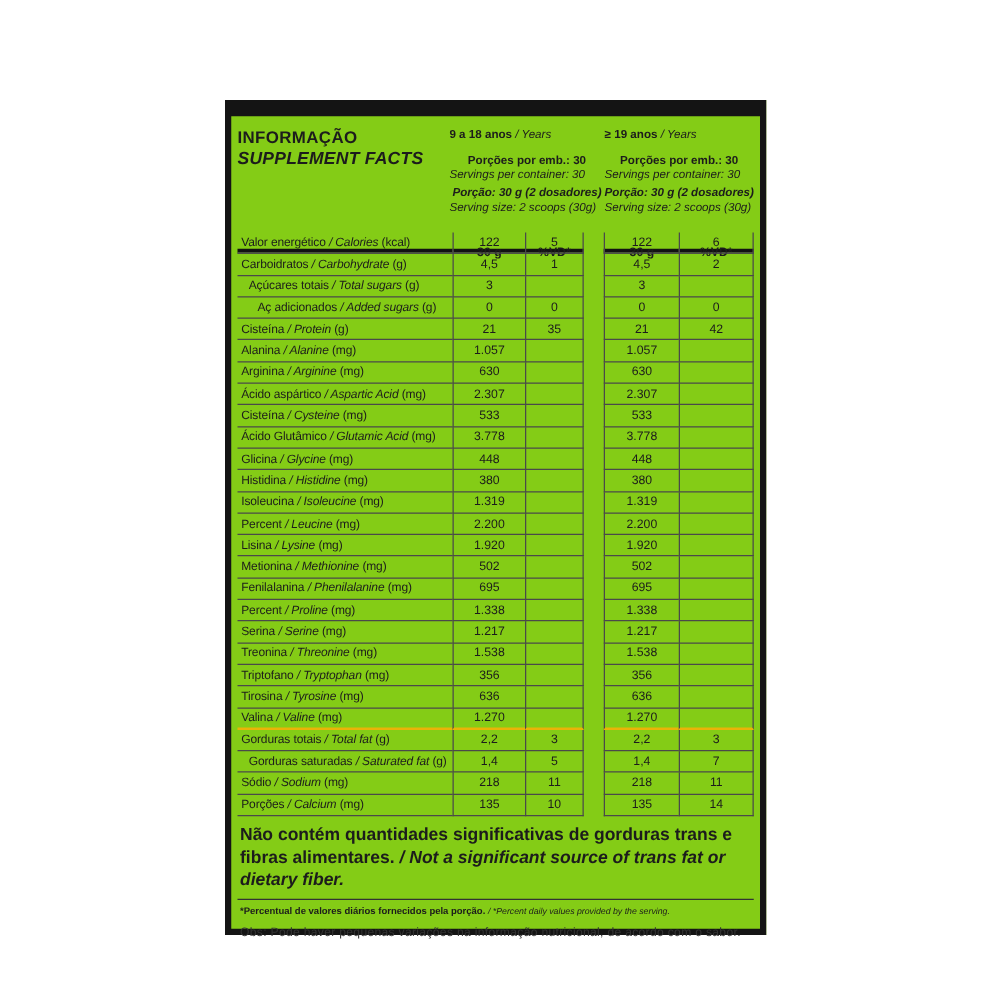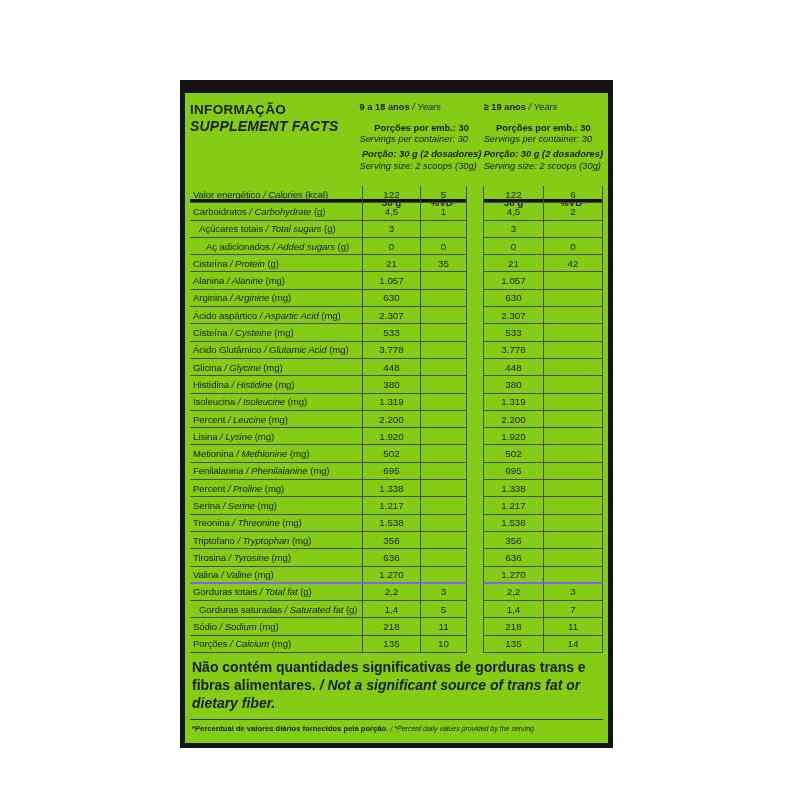--- a/index.html
+++ b/index.html
@@ -34,21 +34,21 @@
     grid-template-rows:16px;
     grid-auto-rows:17.3px;
   }
   .c { box-sizing:border-box; border-bottom:1px solid #4a4a4a; display:flex; align-items:center; font-size:9.6px; }
   .nm { padding-left:3px; white-space:nowrap; overflow:hidden; letter-spacing:-0.1px; }
   .vv { justify-content:center; font-size:9.8px; }
   .vl { border-left:1px solid #4a4a4a; }
   .vr { border-right:1px solid #4a4a4a;text-align:right; }
   .gp { border-bottom:none !important; border-top:none !important; }
   .hr { border-top:3px solid #121212; font-weight:700;margin-top:29px; }
-  .tb { border-bottom:2px solid #8b5cf6; }
+  .tb { border-bottom:2px solid #eab308; }
   .ind1 { padding-left:9px; } .ind2 { padding-left:16px; }
   .un { font-style:normal;text-align:right; }
   
   .note1 { font-size:14px; line-height:1.3; padding:5px 2px 4px 2px; }
   .rule  { border-top:1px solid #333; margin-top:2px; }
   .note2 { font-size:7.6px; padding:4px 2px 0 2px; }
   .note2 .en { font-size:7px; }
   .obs { font-size:9.7px; color:#333; padding:8px 2px 0 2px; letter-spacing:.25px; white-space:nowrap; }
 </style>
 </head>
@@ -371,14 +371,15 @@
     <span class="en b">/ Not a significant source of trans fat or dietary fiber.</span>
   </div>
 
   <div class="rule"></div>
 
   <div class="note2">
     <span class="b">*Percentual de valores diários fornecidos pela porção.</span>
     <span class="en">/ *Percent daily values provided by the serving.</span>
   </div>
 
+  <div class="obs">Obs: Pode haver pequenas variações na informação nutricional, de acordo com o sabor.</div>
 
 </div>
 
 </body></html>

